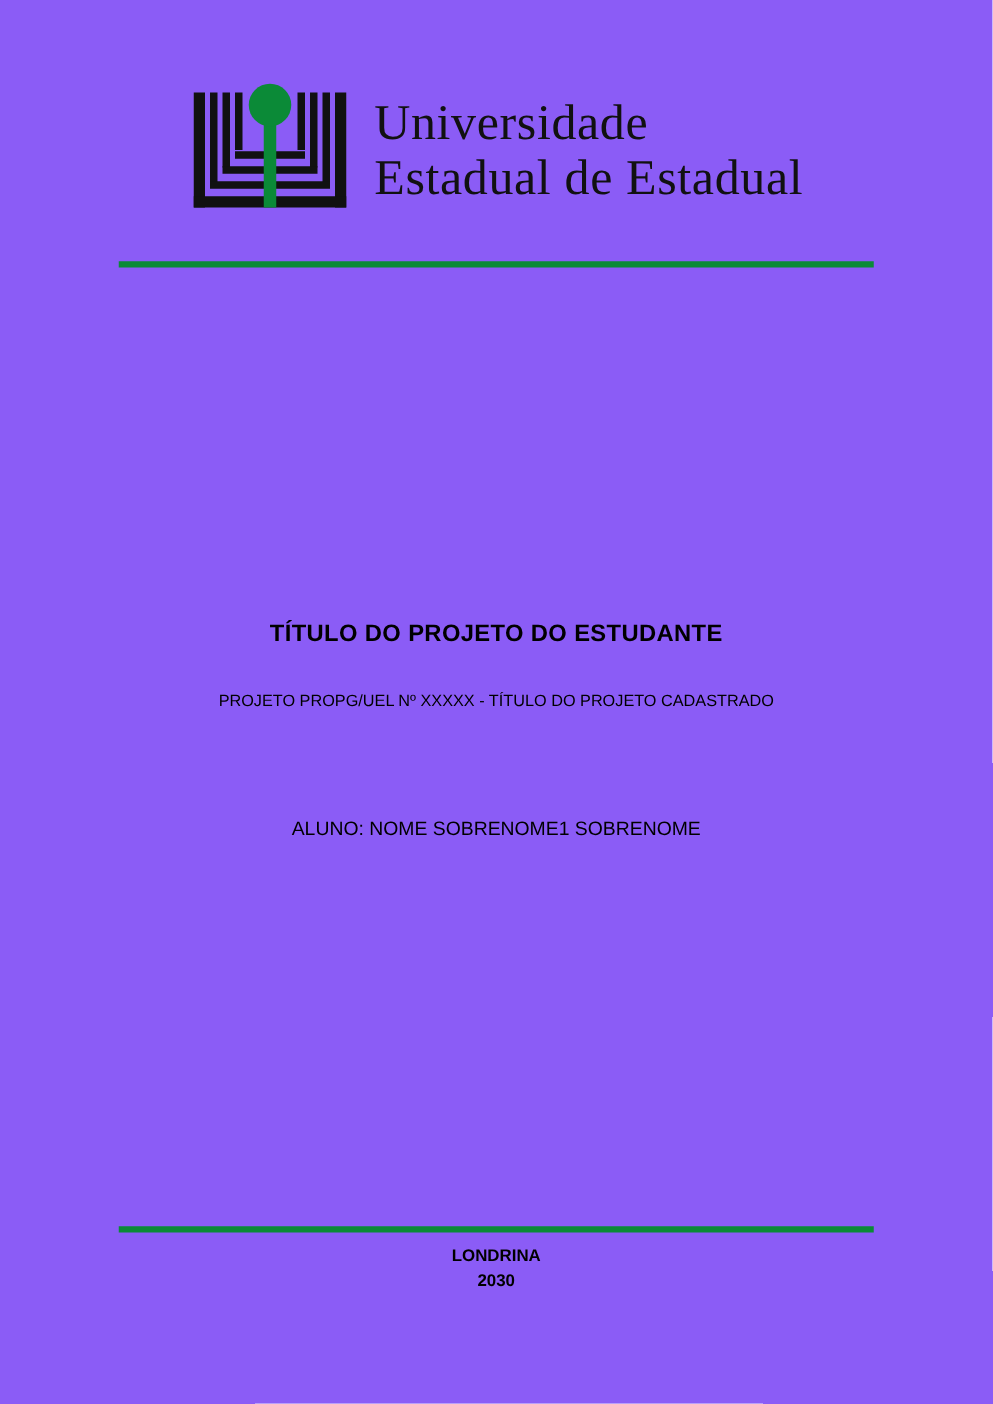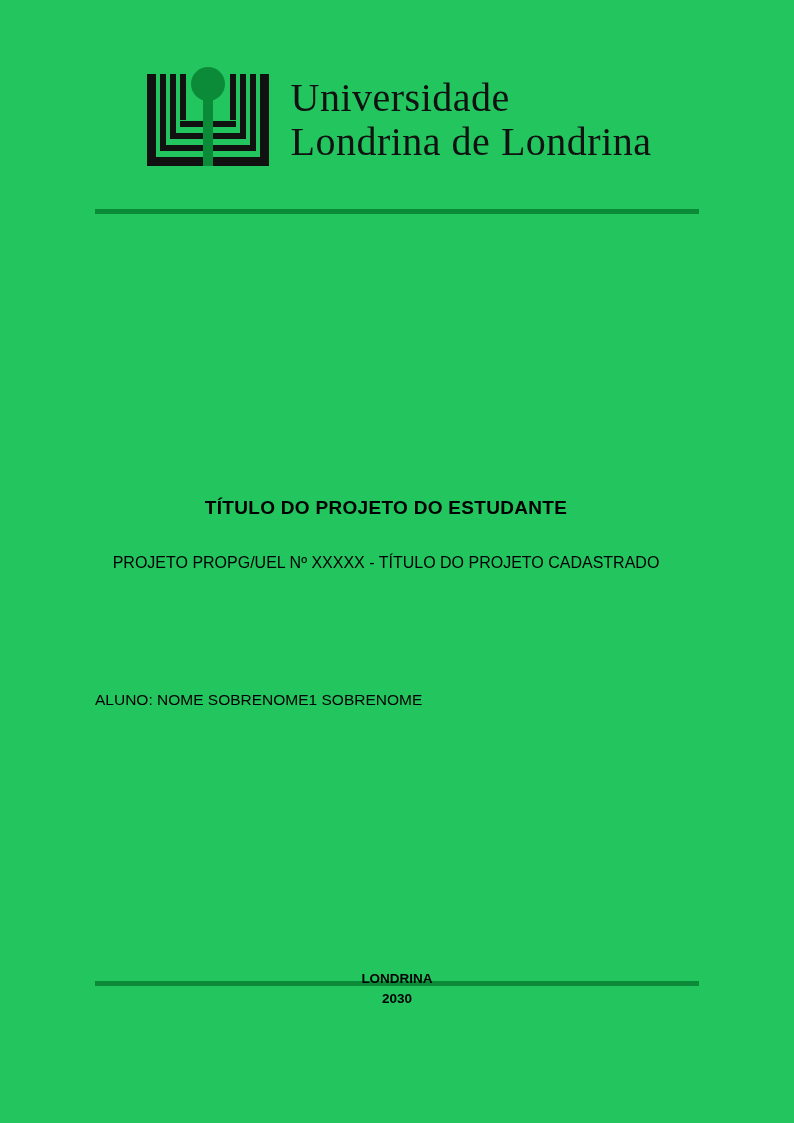--- a/index.html
+++ b/index.html
@@ -9,21 +9,21 @@
   }
   body {
     font-family: "Liberation Sans", sans-serif;
     color: #000000;
   }
   .page {
     position: relative;
     width: 794px;
     height: 1123px;
     margin: 0 auto;
-    background: #22c55e;
+    background: #8b5cf6;
     overflow: hidden;
   }
 
   
   .header {
     position: absolute;
     left: 0;
     top: 60px;
     width: 794px;
     display: flex;
@@ -65,59 +65,59 @@
     width: 604px;
     height: 5px;
     background: #0b8a37;
   }
   .rule-top { top: 209px; }
   .rule-bottom { top: 981px; }
 
   
   .title-block {
     position: absolute;
-    left: 84px;
+    left: 95px;
     top: 496px;
     width: 604px;
     text-align: center;
   }
   .doc-title {
     font-size: 19px;
     font-weight: bold;
     letter-spacing: 0.3px;
     margin: 0 0 30px 0;
     line-height: 1.3;
   }
   .doc-subtitle {
-    font-size: 16px;
+    font-size: 13px;
     font-weight: normal;
     line-height: 1.55;
     margin: 0;
   }
 
   
   .people-block {
     position: absolute;
     left: 95px;
-    top: 688px;
+    top: 652px;
     width: 604px;
-    text-align: left;
+    text-align: center;
     font-size: 15.5px;
     line-height: 1.55;
   }
   .people-line {
     margin: 0;
     white-space: nowrap;
   }
 
   
   .footer {
     position: absolute;
     left: 95px;
-    top: 969px;
+    top: 995px;
     width: 604px;
     text-align: center;
     font-size: 13.5px;
     font-weight: bold;
     line-height: 1.45;
   }
   .footer div { margin: 0; }
 </style>
 </head>
 <body>
@@ -143,21 +143,21 @@
         <rect x="17" y="85" width="96" height="6" fill="#111111"></rect>
         <rect x="27" y="73" width="76" height="6" fill="#111111"></rect>
         <rect x="37" y="61" width="56" height="6" fill="#111111"></rect>
 
         <rect x="60" y="30" width="10" height="76" fill="#0b8a37"></rect>
         <circle cx="65" cy="24" r="17" fill="#0b8a37"></circle>
       </svg>
 
       <div class="logo-words">
         <div class="l1">Universidade</div>
-        <div class="l2">Londrina de Londrina</div>
+        <div class="l2">Estadual de Estadual</div>
       </div>
     </div>
   </div>
 
   <div class="rule rule-top"></div>
 
   <div class="title-block">
     <h1 class="doc-title">TÍTULO DO PROJETO DO ESTUDANTE</h1>
     <p class="doc-subtitle">PROJETO PROPG/UEL Nº XXXXX - TÍTULO DO PROJETO CADASTRADO</p>
   </div>

